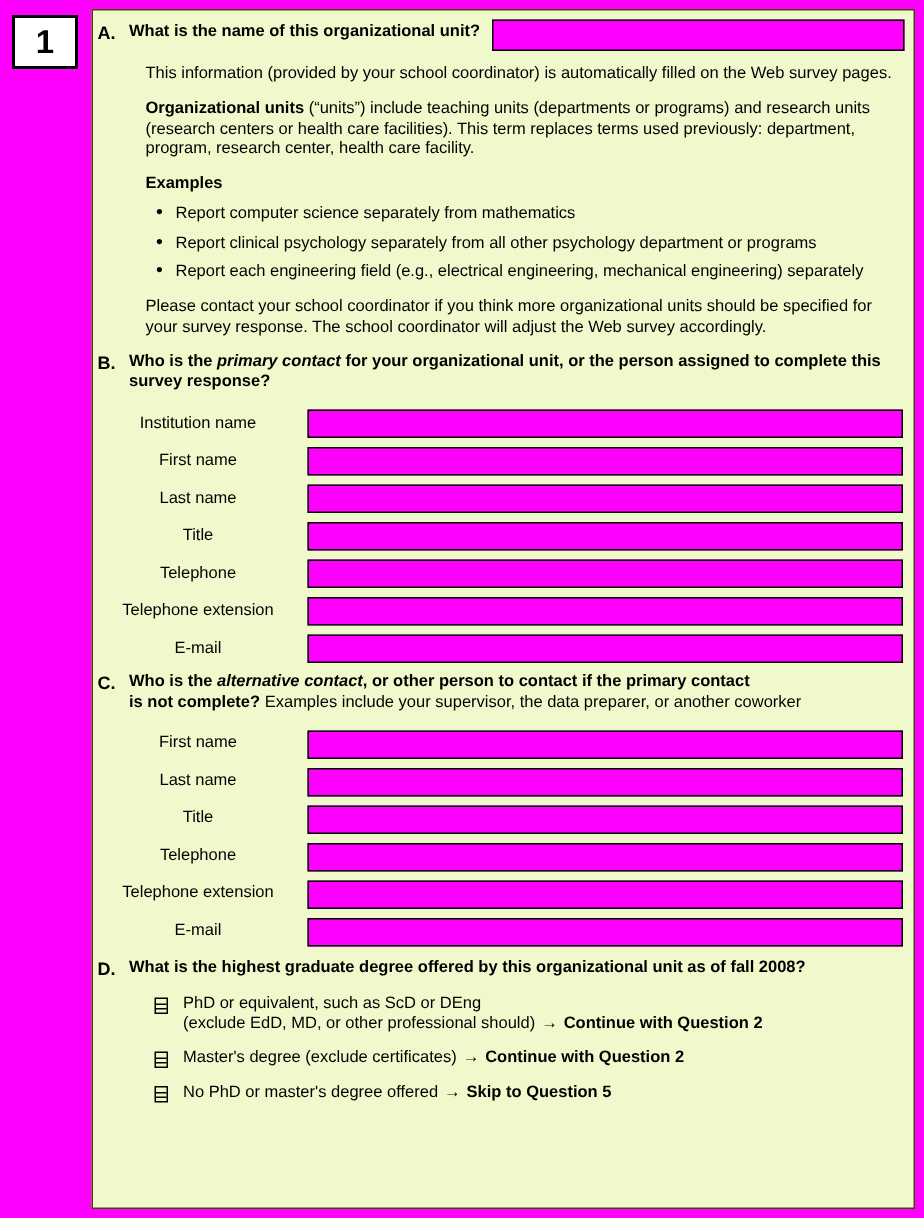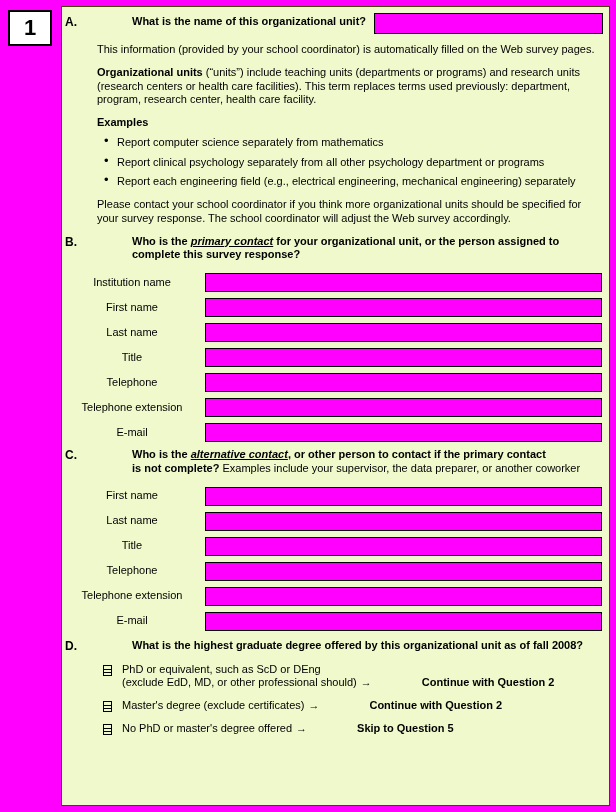--- a/index.html
+++ b/index.html
@@ -14,25 +14,25 @@
     position:absolute; left:8px; top:10px; width:44px; height:36px;
     background:#FFFFFF; border:2px solid #000;
     display:flex; align-items:center; justify-content:center;
     font-size:22px; font-weight:bold;
   }
   .panel {
     position:absolute; left:61px; top:6px; width:549px; height:800px;
     background:#F0F9CC; border:1px solid #444400;
     padding:8px 6px 4px 3px;
   }
-  .bold { font-weight:bold;margin-left:46px; }
+  .bold { font-weight:bold; }
   .letter { font-weight:bold; font-size:12px; flex:0 0 21px; }
   .sec-head { display:flex; align-items:flex-start; }
   .q { flex:1; }
-  .em-ital { font-style:italic; text-decoration:underline; }
+  .em-ital { font-style:italic; }
   .normal { font-weight:normal; }
 
   .secA-head { display:flex; align-items:flex-start; }
   .input { background:#FF00FF; border:1px solid #000; display:block; }
   .inputA { margin-left:8px; margin-top:-2px; flex:1; height:21px; }
 
   .indent { margin-left:32px; margin-right:2px; }
   .indent p { margin:9px 0; }
   .imp { margin-bottom:4px !important; }
   .bullets { list-style:none; margin:4px 0 8px 7px; }

